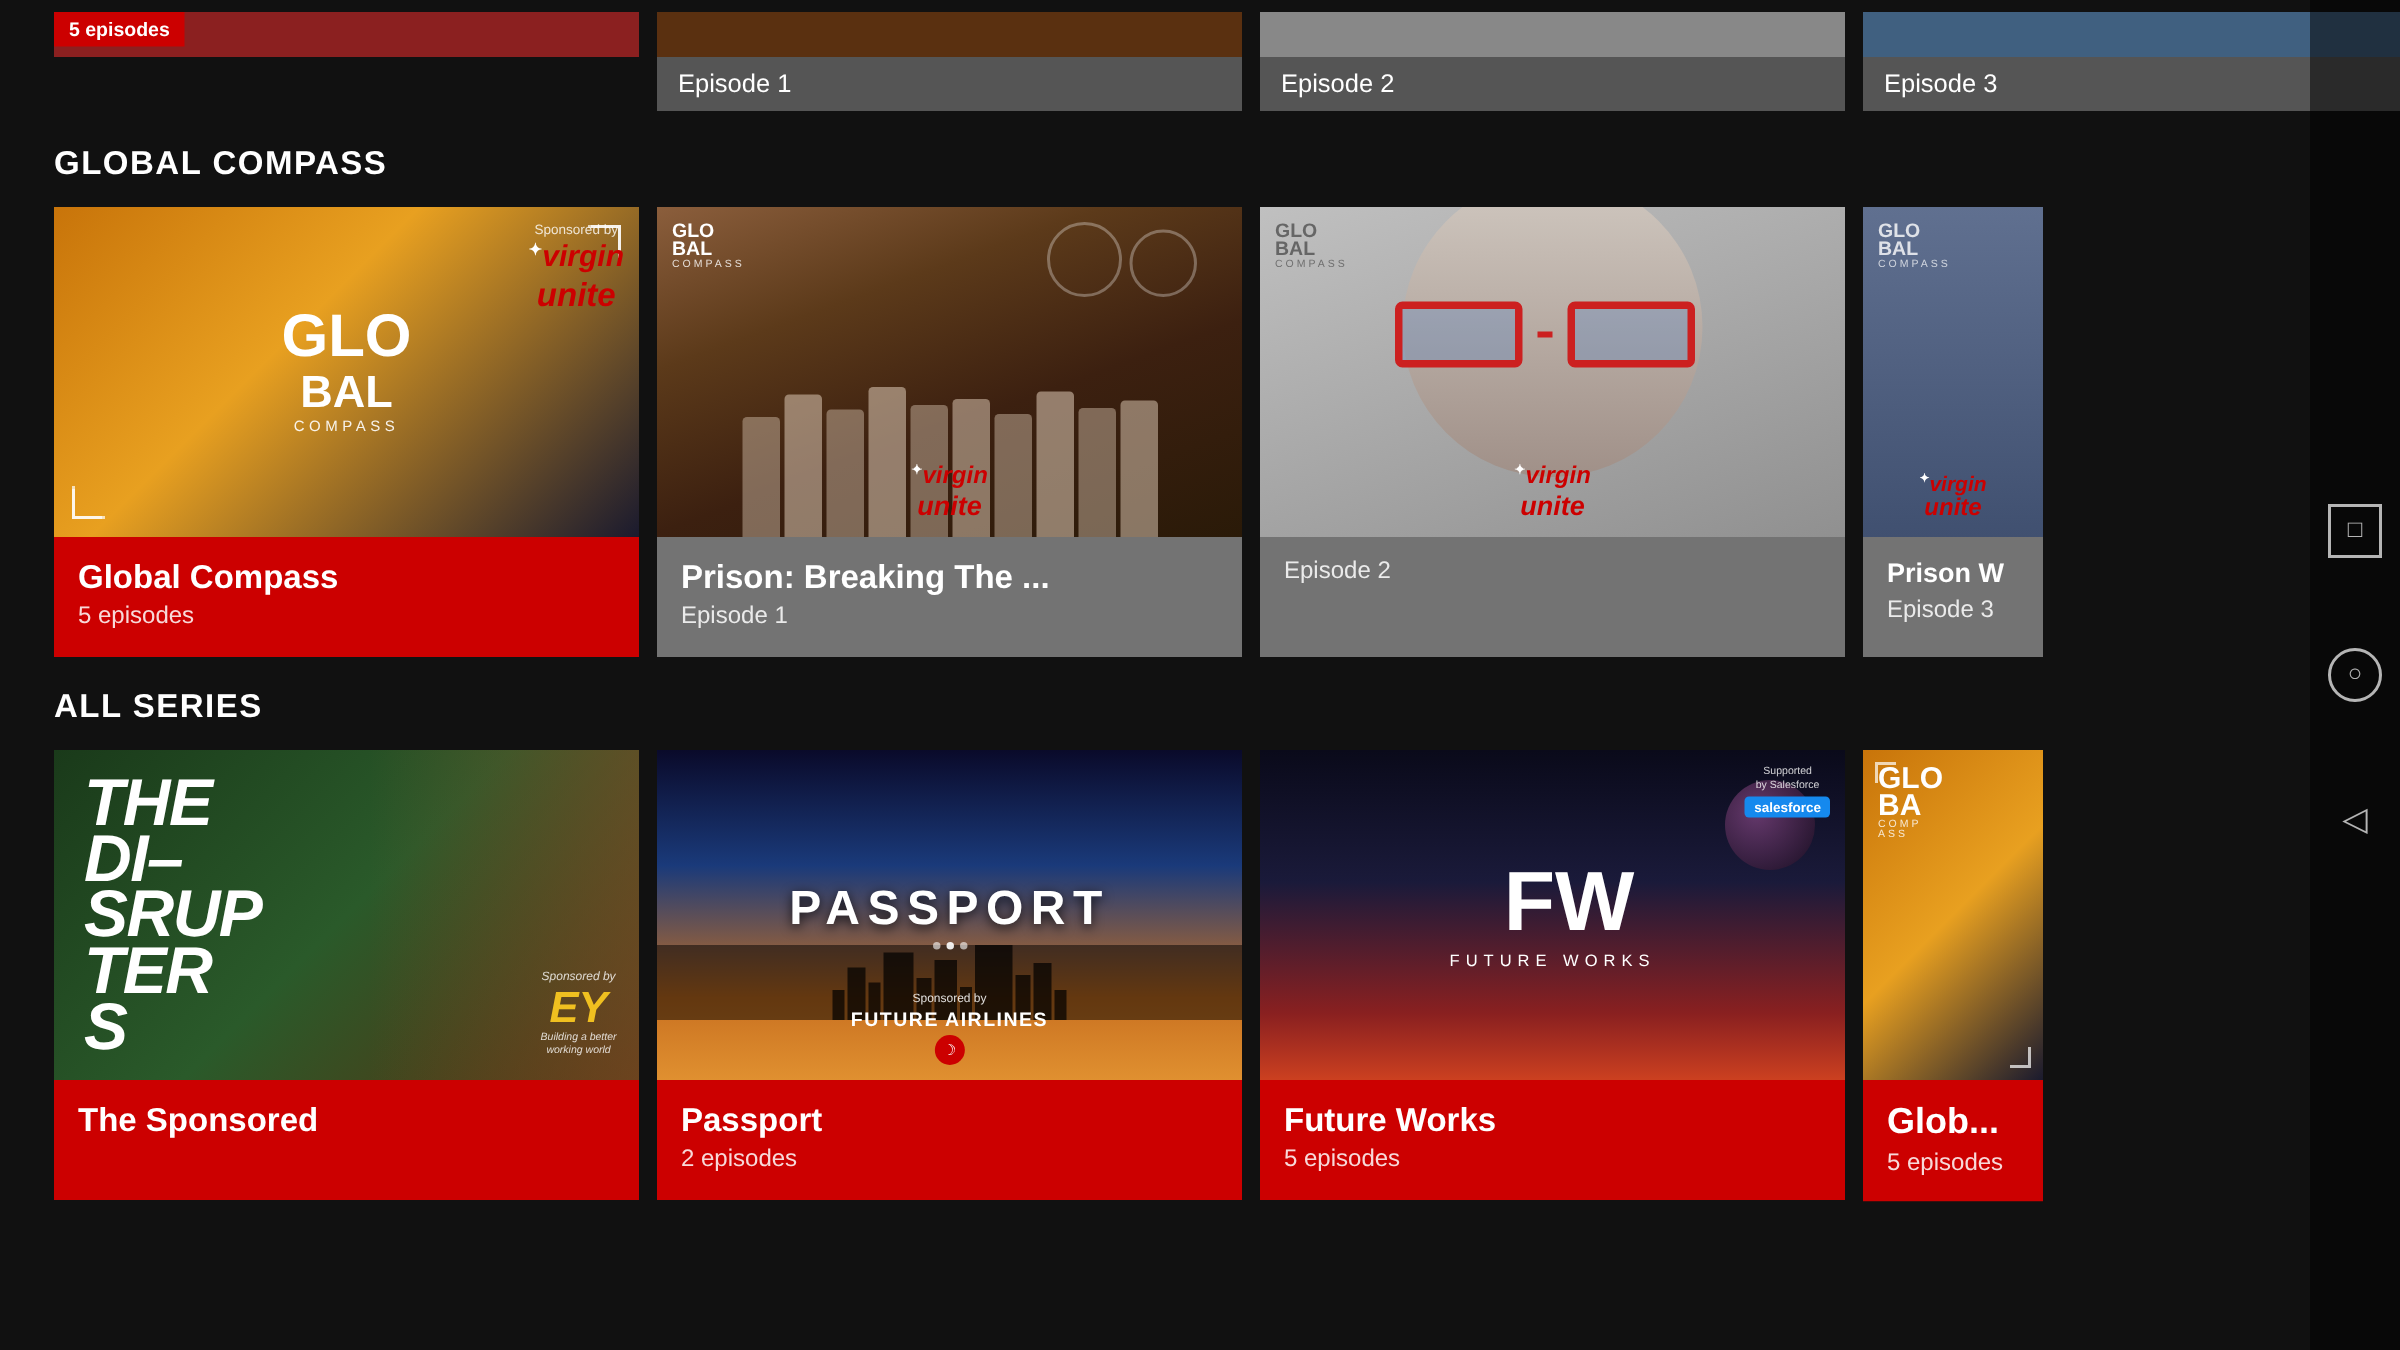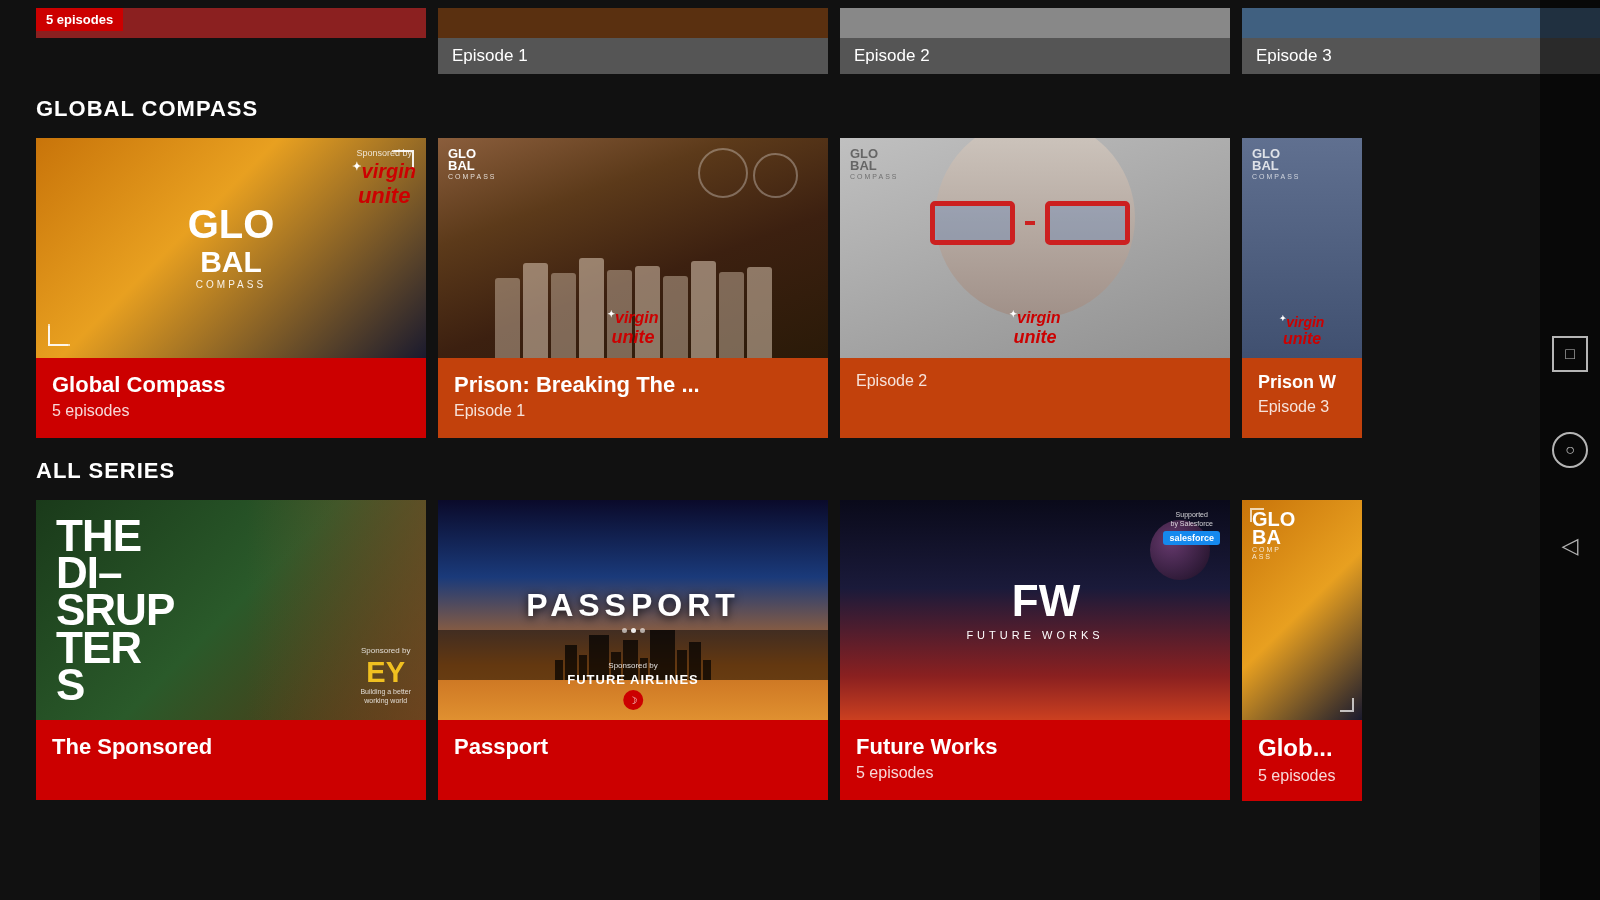--- a/index.html
+++ b/index.html
@@ -39,21 +39,21 @@
 
     .card-thumb {
       width: 390px;
       height: 220px;
       background: #333;
       position: relative;
       overflow: hidden;
     }
 
     .card-info {
-      background: #c2410c;
+      background: #737373;
       padding: 14px 16px 16px;
       min-height: 80px;
     }
 
     .card-info.red {
       background: #cc0000;
     }
 
     .card-title {
       font-size: 22px;
@@ -397,21 +397,21 @@
     </div>
 
   </div>
 </div>
 
 <div class="section" style="margin-top: 18px;">
   <div class="section-title">ALL SERIES</div>
   <div class="cards-row">
 
     <div class="card">
-      <div class="card-thumb" style="background:linear-gradient(135deg,#1a3a1a,#2a5a2a,#5a3010);position:relative;overflow:hidden;">
+      <div class="card-thumb" style="background:linear-gradient(135deg,#1a3a1a,#2a5a2a,#5a3010);position:relative;overflow:hidden;font-style:italic;">
         <div style="position:absolute;top:0;left:0;right:0;bottom:0;display:flex;align-items:center;padding-left:20px;">
           <div style="font-size:44px;font-weight:900;color:#fff;line-height:0.85;text-transform:uppercase;letter-spacing:-1px;">THE<br>DI–<br>SRUP<br>TER<br>S</div>
         </div>
 
         <div style="position:absolute;right:0;top:0;bottom:0;width:180px;background:linear-gradient(90deg,transparent,rgba(120,80,40,0.6));"></div>
 
         <div style="position:absolute;bottom:15px;right:15px;text-align:center;">
           <div style="font-size:8px;color:rgba(255,255,255,0.8);margin-bottom:3px;">Sponsored by</div>
           <div style="font-size:29px;font-weight:900;color:#f0c020;line-height:1;">EY</div>
           <div style="font-size:7px;color:rgba(255,255,255,0.8);line-height:1.3;">Building a better<br>working world</div>
@@ -452,27 +452,28 @@
           <div style="font-size:8px;color:rgba(255,255,255,0.85);margin-bottom:2px;">Sponsored by</div>
           <div style="font-size:13px;font-weight:900;color:#fff;letter-spacing:1px;">FUTURE AIRLINES</div>
 
           <div style="width:20px;height:20px;background:#cc0000;border-radius:50%;margin:3px auto 0;display:flex;align-items:center;justify-content:center;">
             <span style="color:#fff;font-size:10px;">☽</span>
           </div>
         </div>
       </div>
       <div class="card-info red">
         <div class="card-title">Passport</div>
+        <div class="card-sub">2 episodes</div>
       </div>
     </div>
 
     <div class="card">
       <div class="card-thumb" style="position:relative;overflow:hidden;">
         <div style="width:100%;height:100%;background:linear-gradient(180deg,#0a0a1a 0%,#1a1a3a 40%,#8a2020 80%,#cc4020 100%);display:flex;flex-direction:column;align-items:center;justify-content:center;">
-          <div style="font-size:44px;font-weight:900;color:#fff;line-height:1;z-index:2;margin-left:22px;">FW</div>
+          <div style="font-size:56px;font-weight:900;color:#fff;line-height:1;z-index:2;margin-left:22px;">FW</div>
           <div style="font-size:11px;color:#fff;letter-spacing:4px;z-index:2;margin-top:6px;">FUTURE  WORKS</div>
 
           <div style="position:absolute;top:20px;right:20px;width:60px;height:60px;border-radius:50%;background:radial-gradient(circle at 35% 35%,#8a4a8a,#1a0a1a);opacity:0.7;"></div>
         </div>
 
         <div style="position:absolute;top:10px;right:10px;text-align:center;">
           <div style="font-size:7px;color:rgba(255,255,255,0.8);line-height:1.3;">Supported<br>by Salesforce</div>
           <div style="background:#1589ee;color:#fff;font-size:9px;font-weight:bold;padding:2px 6px;border-radius:3px;margin-top:3px;">salesforce</div>
         </div>
       </div>

